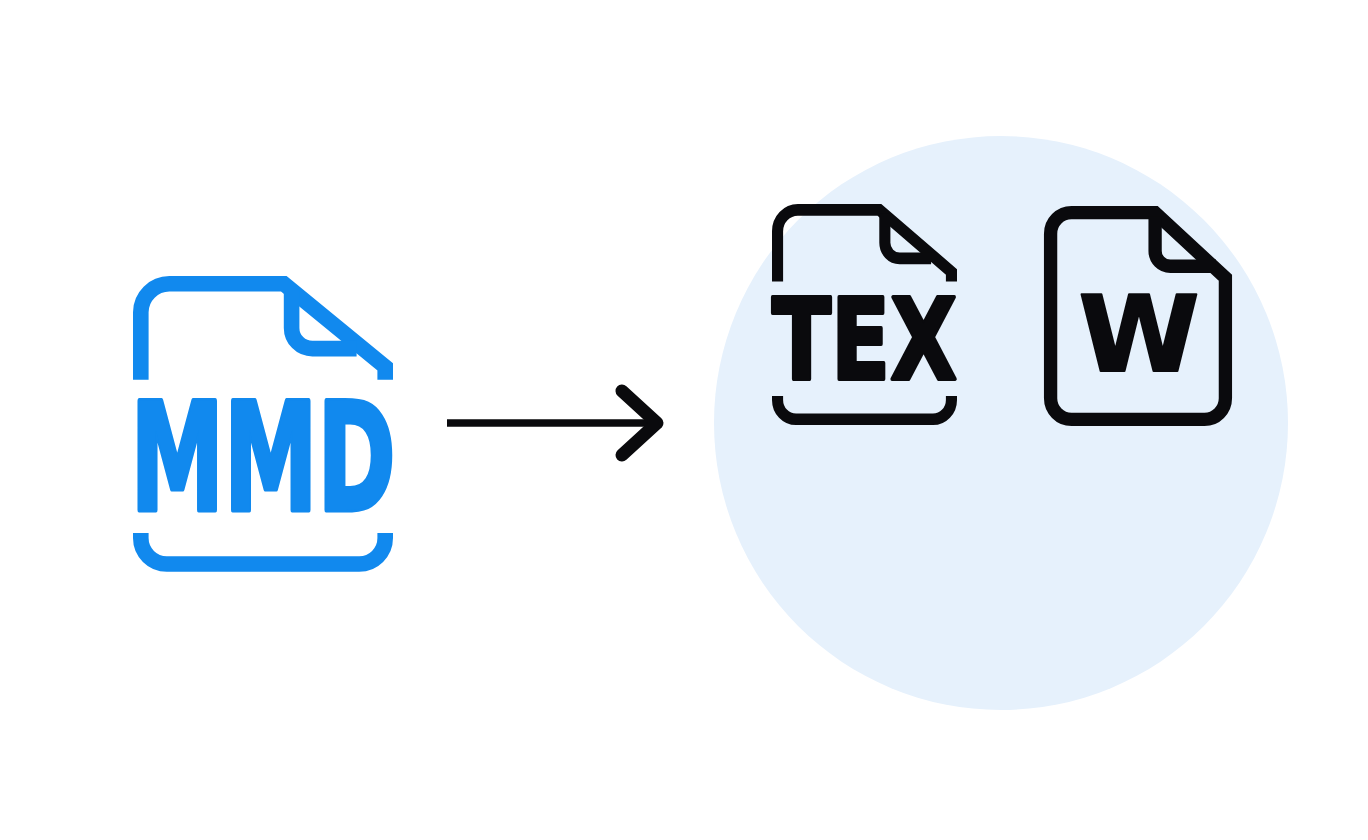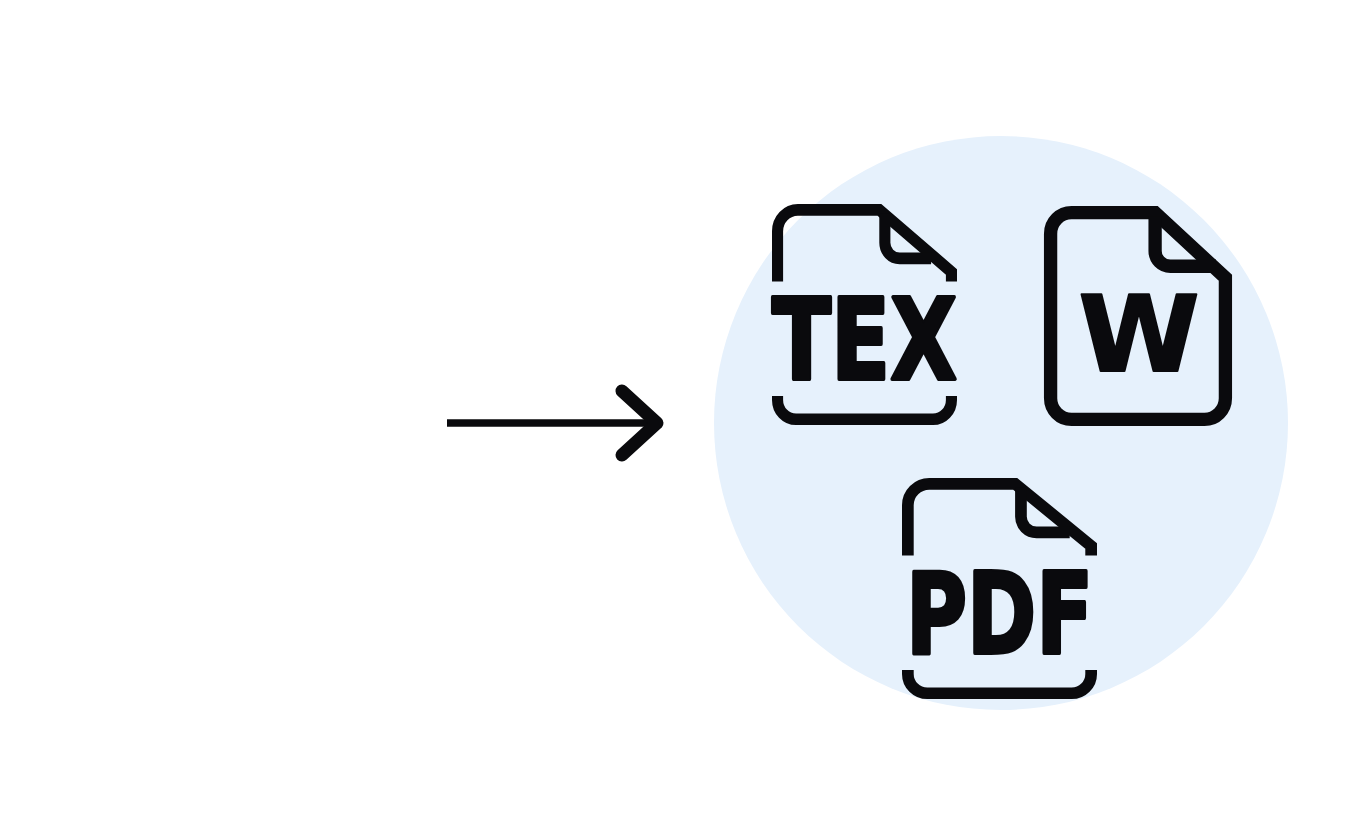--- a/index.html
+++ b/index.html
@@ -47,20 +47,28 @@
   .pdf-icon  { left: 902px;  top: 478px; width: 195px; height: 225px; color: var(--ink, #0a0a0d); }
   .arrow     { left: 437px;  top: 377px; width: 228px; height: 92px;  color: var(--ink, #0a0a0d); }
   .arrow-shaft { fill: none; stroke: currentColor; stroke-width: 7.5; }
   .arrow-head  { fill: none; stroke: currentColor; stroke-width: 13; stroke-linecap: round; stroke-linejoin: round; }
 </style>
 </head>
 <body>
 
 <div class="page">
 
+  <div class="icon mmd-icon">
+    <svg viewBox="0 0 100 116" preserveAspectRatio="none">
+      <path class="st" d="M3,40 V14 A11,11 0 0 1 14,3 H58 L97,35 V40"></path>
+      <path class="st" d="M61,5 V20 A8,8 0 0 0 69,28 H86"></path>
+      <text class="file-label" x="50" y="90" font-size="58" text-anchor="middle" textLength="102" lengthAdjust="spacingAndGlyphs">MMD</text>
+      <path class="st" d="M3,99 V101 A10,10 0 0 0 13,111 H87 A10,10 0 0 0 97,101 V99"></path>
+    </svg>
+  </div>
 
   <div class="icon arrow">
     <svg viewBox="0 0 228 92" preserveAspectRatio="none">
       <path class="arrow-shaft" d="M10,46 H214"></path>
       <path class="arrow-head" d="M185,14 L220,46 L185,78"></path>
     </svg>
   </div>
 
   <div class="circle"></div>
 
@@ -74,22 +82,14 @@
   </div>
 
   <div class="icon word-icon">
     <svg viewBox="0 0 100 116" preserveAspectRatio="none">
       <path class="word-st" d="M59,4 H15 A11,11 0 0 0 4,15 V101 A11,11 0 0 0 15,112 H85 A11,11 0 0 0 96,101 V38 Z"></path>
       <path class="word-st" d="M59,6 V24 A8,8 0 0 0 67,32 H91"></path>
       <text class="word-label" x="50.5" y="87" font-size="55" text-anchor="middle" textLength="64" lengthAdjust="spacingAndGlyphs">W</text>
     </svg>
   </div>
 
-  <div class="icon pdf-icon">
-    <svg viewBox="0 0 100 116" preserveAspectRatio="none">
-      <path class="st" d="M3,40 V14 A11,11 0 0 1 14,3 H58 L97,35 V40"></path>
-      <path class="st" d="M61,5 V20 A8,8 0 0 0 69,28 H86"></path>
-      <text class="file-label" x="50" y="90" font-size="58" text-anchor="middle" textLength="96" lengthAdjust="spacingAndGlyphs">PDF</text>
-      <path class="st" d="M3,99 V101 A10,10 0 0 0 13,111 H87 A10,10 0 0 0 97,101 V99"></path>
-    </svg>
-  </div>
 
 </div>
 
 </body></html>

